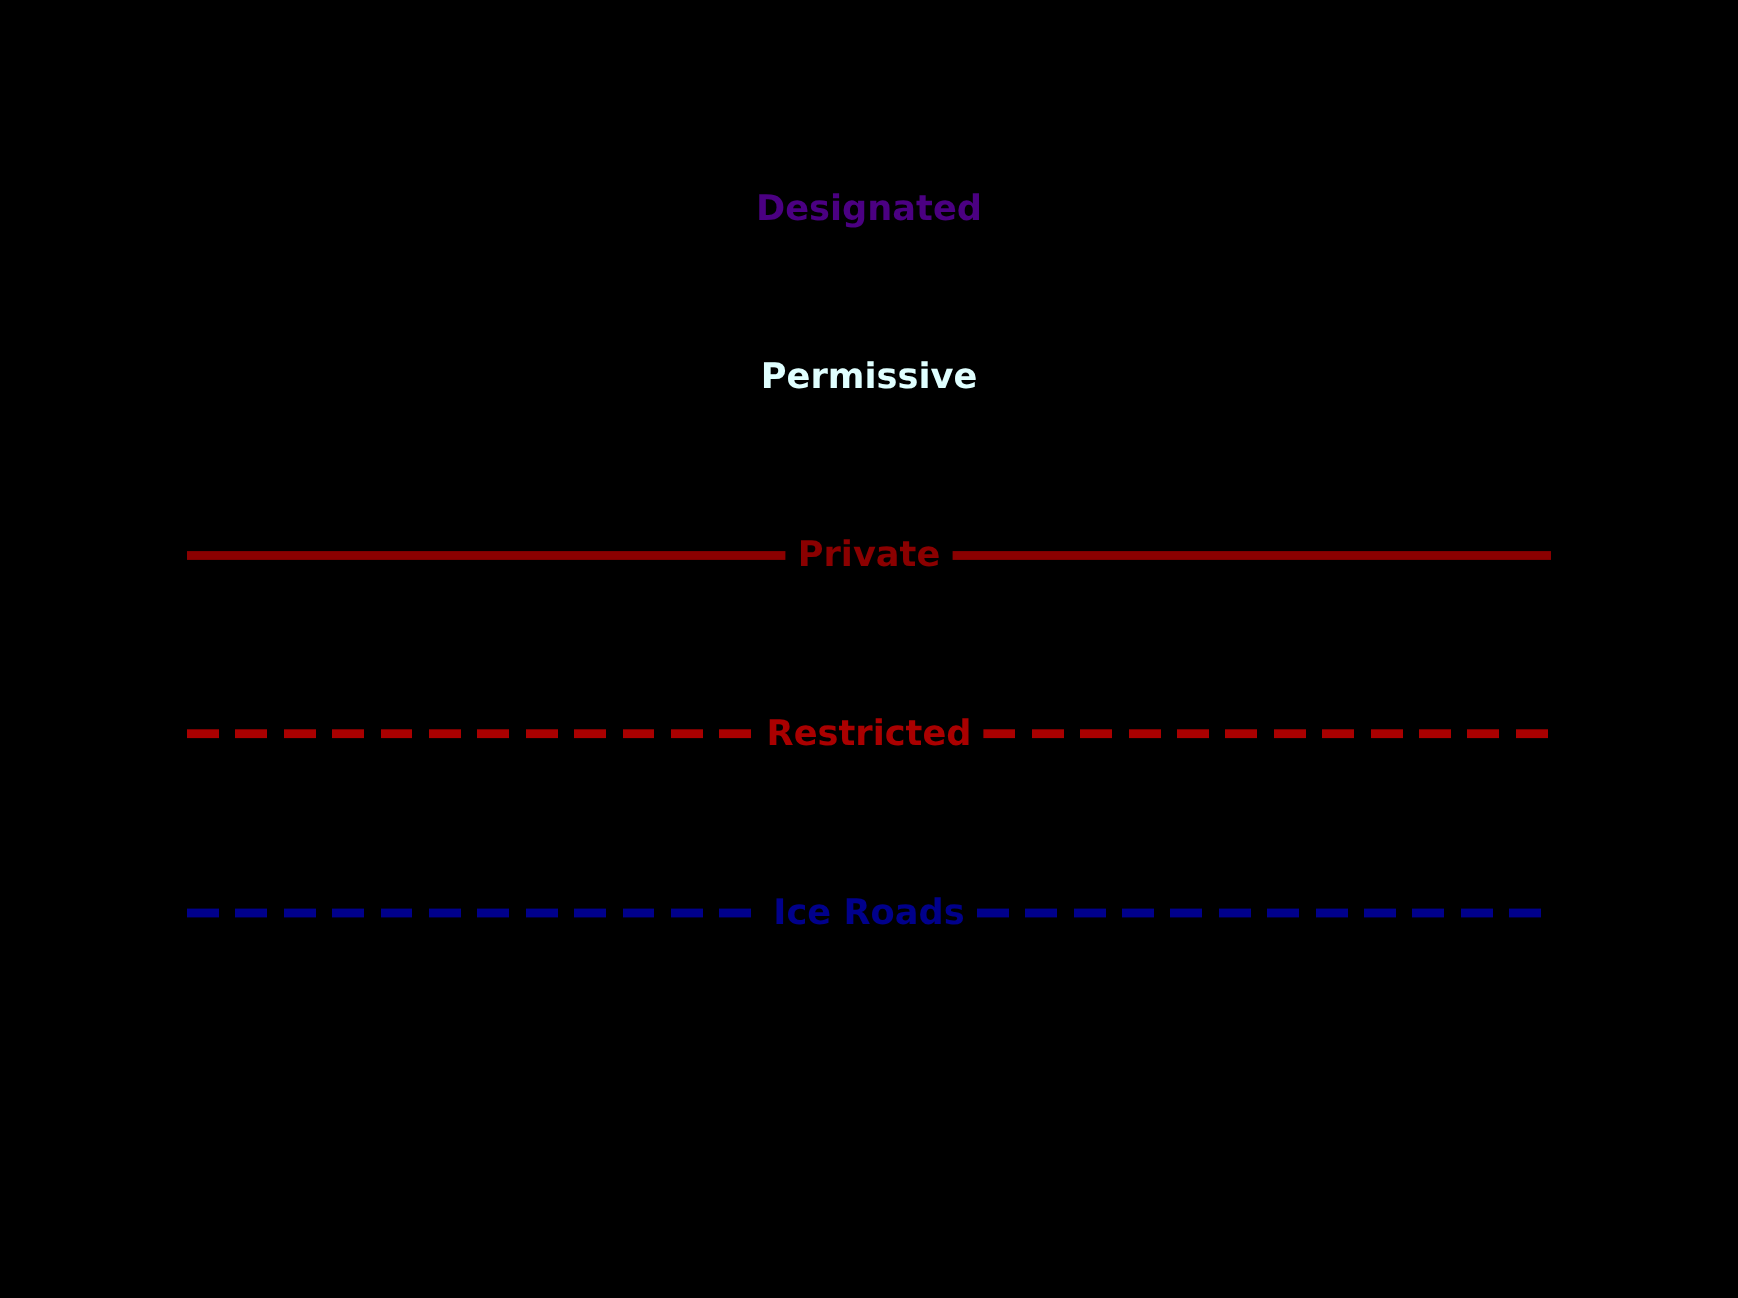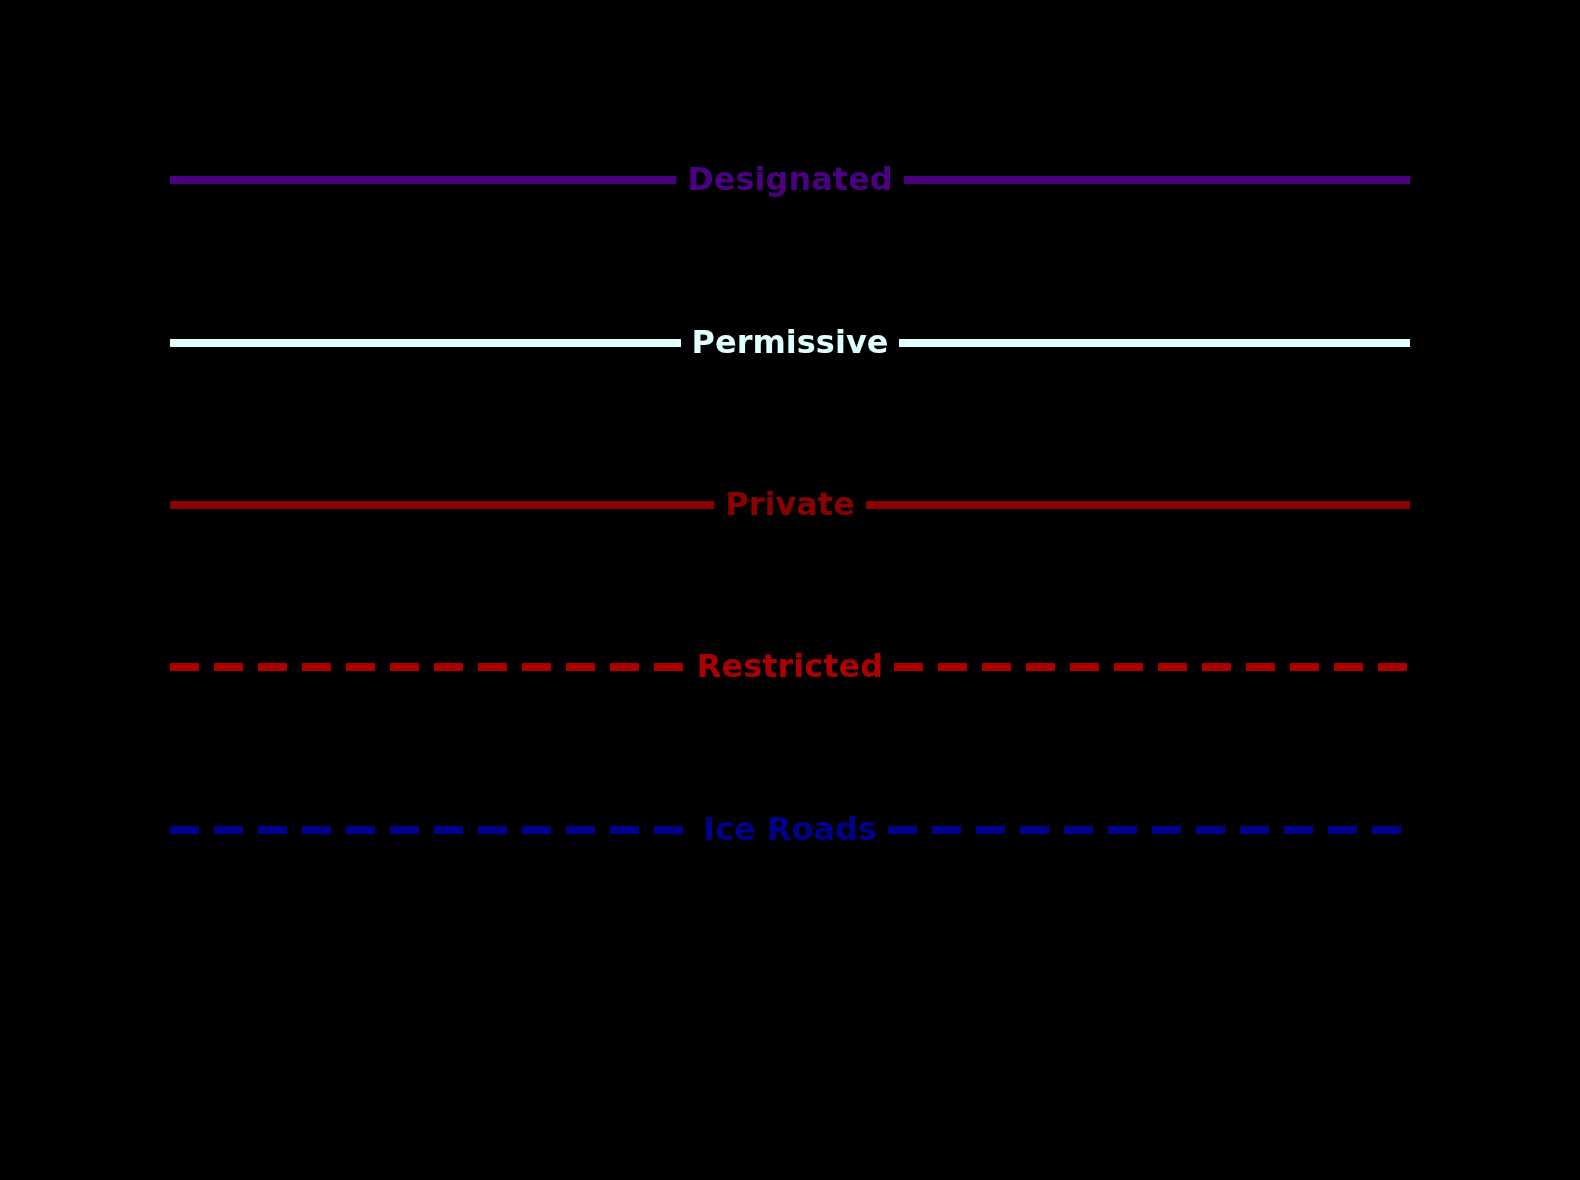--- a/index.html
+++ b/index.html
@@ -38,22 +38,22 @@
     flex: 0 0 auto;
     margin: 0 11px;
     color: var(--c);
     font-weight: 700;
     font-size: 32px;
     line-height: 1;
     white-space: nowrap;
     transform: translateY(-1px);
   }
   
-  .row-0 { top: 158px; }
-  .row-1 { top: 321px; }
+  .row-0 { top: 168px; flex-direction: column; }
+  .row-1 { top: 321px; flex-direction: column; }
   .row-2 { top: 483px; }
   .row-3 { top: 645px; }
   .row-4 { top: 808px; justify-content: space-between; }
   .row-5 { top: 970px; }
 </style>
 </head>
 <body style="background: rgb(0, 0, 0);">
 
 <div class="legend-panel">
 

